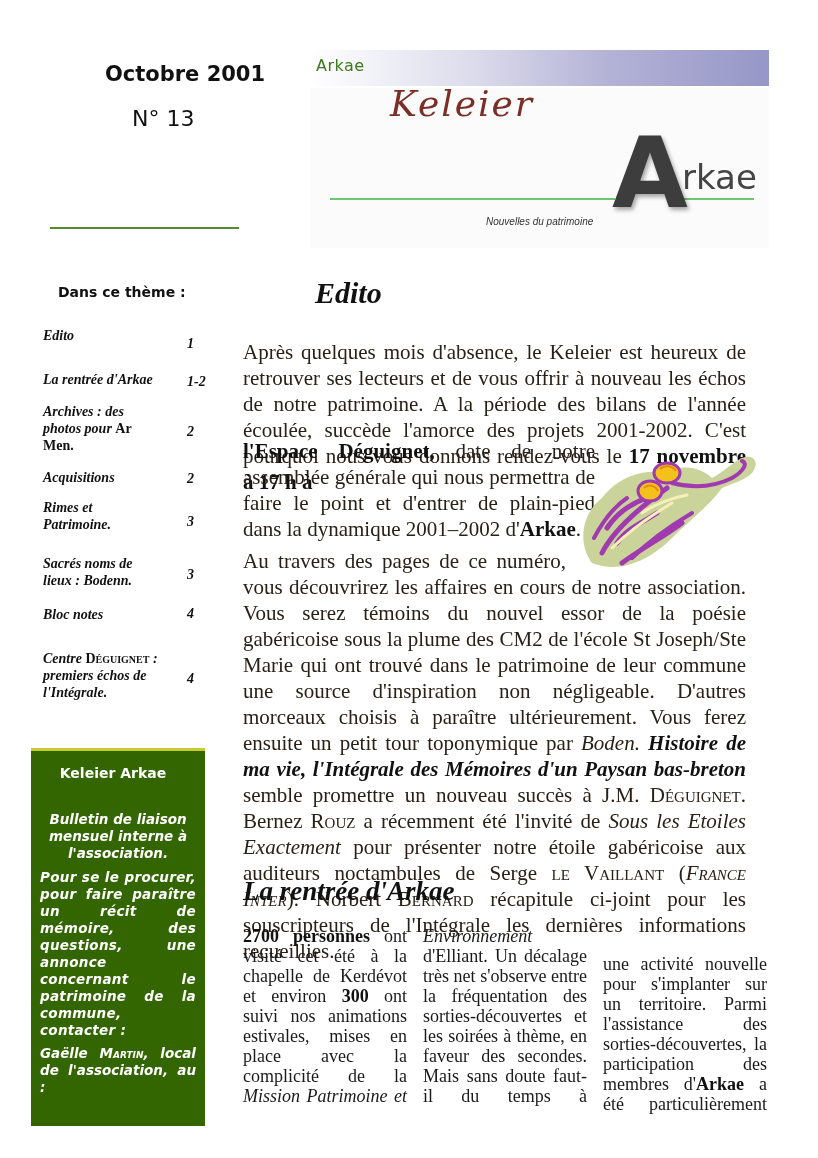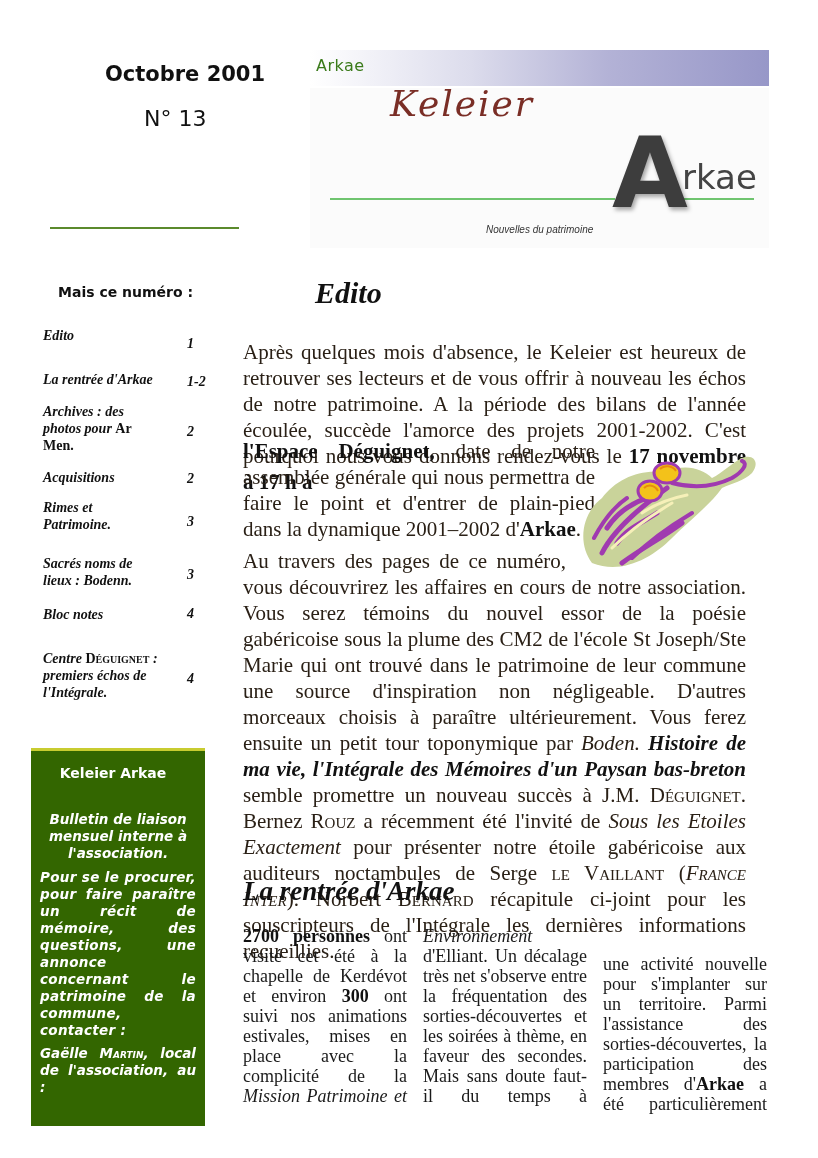--- a/index.html
+++ b/index.html
@@ -1,33 +1,33 @@
 <!DOCTYPE html>
 <html><head>
 <meta charset="utf-8">
 <style>
   html, body { margin:0; padding:0; background:#ffffff; }
   body { width:818px; height:1158px; position:relative; overflow:hidden; font-family:"Liberation Serif", serif; color:#1a1a1a; }
   .abs { position:absolute; }
 
   
   .issue-date { left:100px; top:62px; width:170px; text-align:center; font-family:"DejaVu Sans", sans-serif; font-weight:bold; font-size:21px; color:#111; }
-  .issue-num { left:144px; top:106px; font-family:"DejaVu Sans", sans-serif; font-size:22px; color:#111; }
+  .issue-num { left:132px; top:106px; font-family:"DejaVu Sans", sans-serif; font-size:22px; color:#111; }
   .header-rule { left:50px; top:227px; width:189px; height:2px; background:#5b8a2c; }
 
   
   .masthead-bar { left:310px; top:50px; width:459px; height:36px; background:linear-gradient(to right, #ffffff 0%, #dcdcec 35%, #b3b2d6 65%, #9797c8 100%); }
   .masthead-bar-label { left:316px; top:56px; font-family:"DejaVu Sans", sans-serif; font-size:16px; color:#3a7a1a; letter-spacing:0.5px; }
   .masthead-logo { left:310px; top:88px; width:459px; height:160px; background:#fbfbfb; }
   .logo-keleier { left:390px; top:83px; font-family:"DejaVu Serif", serif; font-style:italic; font-size:36px; color:#7a2e26; letter-spacing:2px; }
   .logo-line-left { left:330px; top:198px; width:285px; height:2px; background:#6fc46f; }
   .logo-line-right { left:680px; top:198px; width:74px; height:2px; background:#6fc46f; }
   .logo-big-a { left:612px; top:124px; font-family:"DejaVu Sans", sans-serif; font-size:98px; font-weight:bold; color:#3d3d3d; text-shadow:2px 3px 4px rgba(0,0,0,0.35); line-height:1; }
   .logo-rkae { left:682px; top:160px; font-family:"DejaVu Sans", sans-serif; font-size:34px; color:#444; line-height:1; }
-  .logo-tagline { left:486px; top:224px; font-family:"Liberation Sans", sans-serif; font-style:italic; font-size:10px; color:#333; }
+  .logo-tagline { left:486px; top:216px; font-family:"Liberation Sans", sans-serif; font-style:italic; font-size:10px; color:#333; }
 
   
   .toc-title { left:58px; top:284px; font-family:"DejaVu Sans", sans-serif; font-weight:bold; font-size:14px; color:#111; }
   .toc-item { left:43px; width:140px; font-style:italic; font-weight:bold; font-size:14px; line-height:17px; color:#111; }
   .toc-page { left:187px; font-style:italic; font-weight:bold; font-size:14px; color:#111; }
   .sc { font-variant:small-caps; }
   .upright { font-style:normal; }
 
   
   .greenbox { left:31px; top:748px; width:174px; height:378px; background:#336600; border-top:3px solid #c8cc30; box-sizing:border-box; }
@@ -66,21 +66,21 @@
 <div class="abs masthead-bar"></div>
 <div class="abs masthead-bar-label">Arkae</div>
 <div class="abs masthead-logo"></div>
 <div class="abs logo-keleier">Keleier</div>
 <div class="abs logo-line-left"></div>
 <div class="abs logo-line-right"></div>
 <div class="abs logo-big-a">A</div>
 <div class="abs logo-rkae">rkae</div>
 <div class="abs logo-tagline">Nouvelles du patrimoine</div>
 
-<div class="abs toc-title">Mais ce numéro :</div>
+<div class="abs toc-title">Dans ce thème :</div>
 
 <div class="abs toc-item" style="top:327px;">Edito</div>
 <div class="abs toc-page" style="top:336px;">1</div>
 
 <div class="abs toc-item" style="top:371px;">La rentrée d'Arkae</div>
 <div class="abs toc-page" style="top:374px;">1-2</div>
 
 <div class="abs toc-item" style="top:403px; width:105px;"><span>Archives  : des photos pour </span><span class="upright">Ar Men.</span></div>
 <div class="abs toc-page" style="top:424px;">2</div>
 

